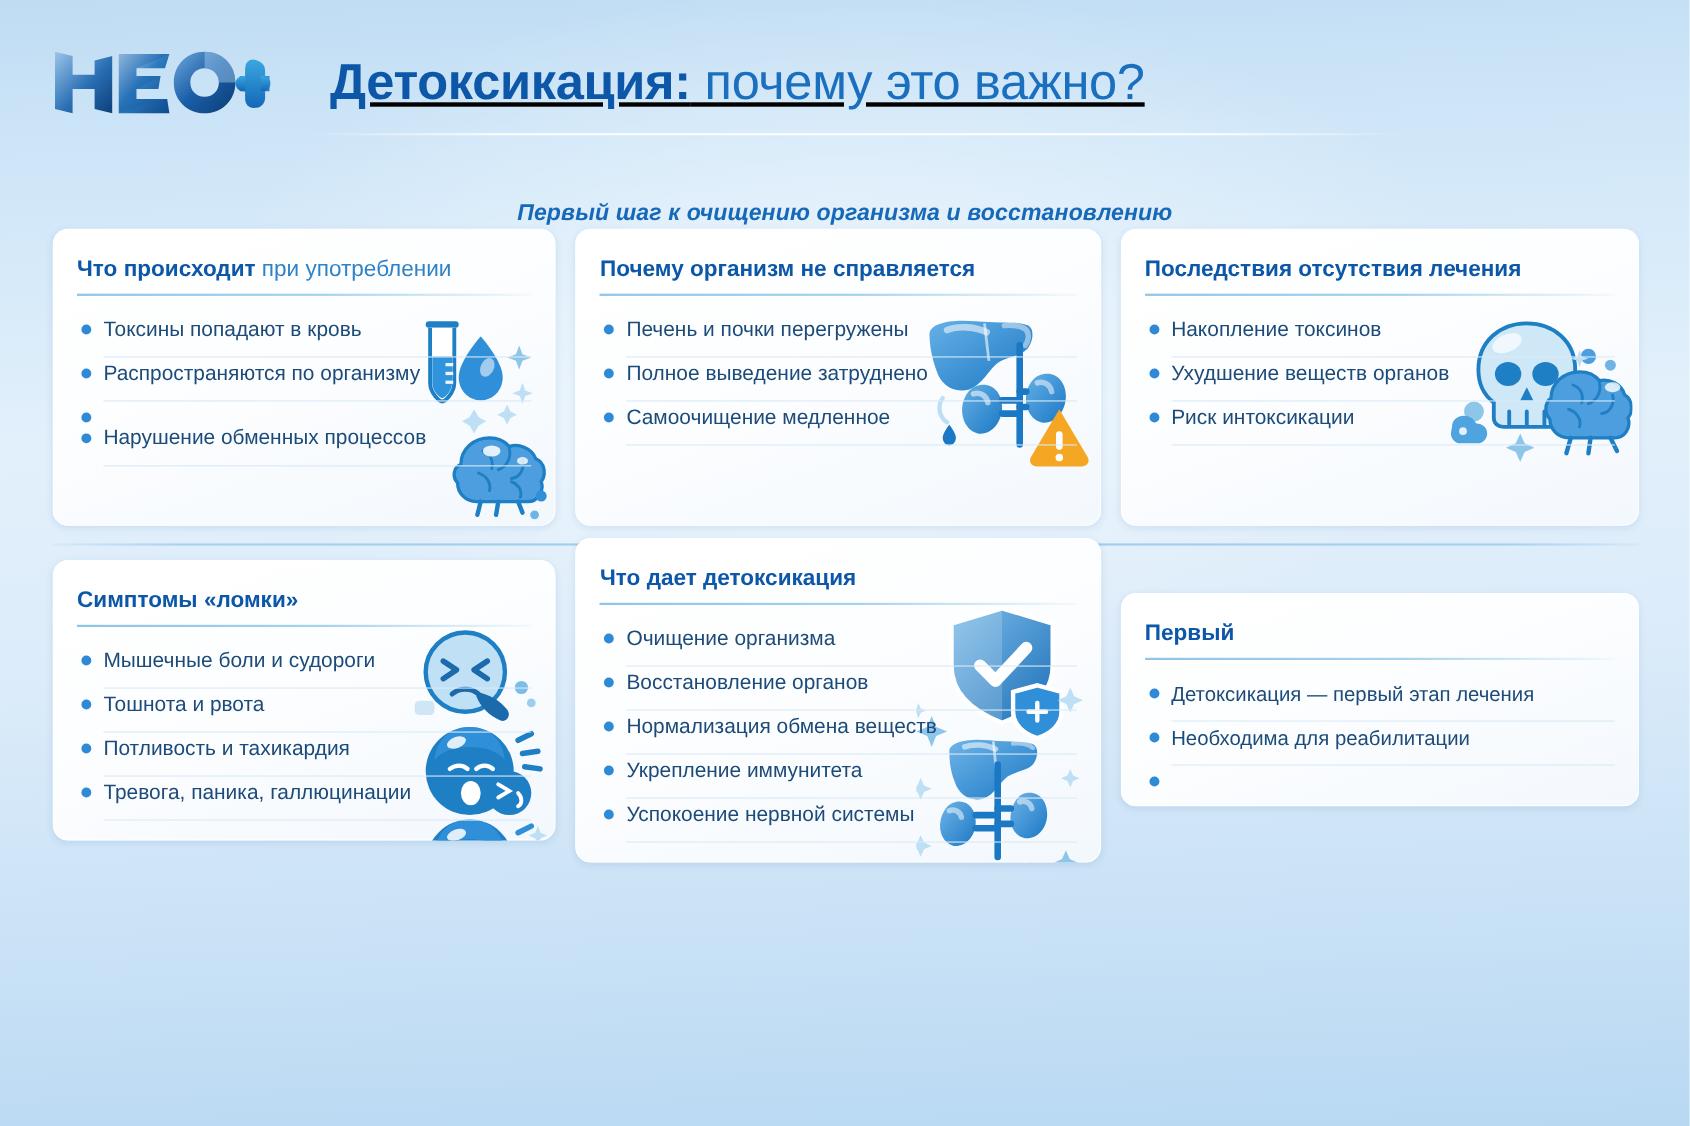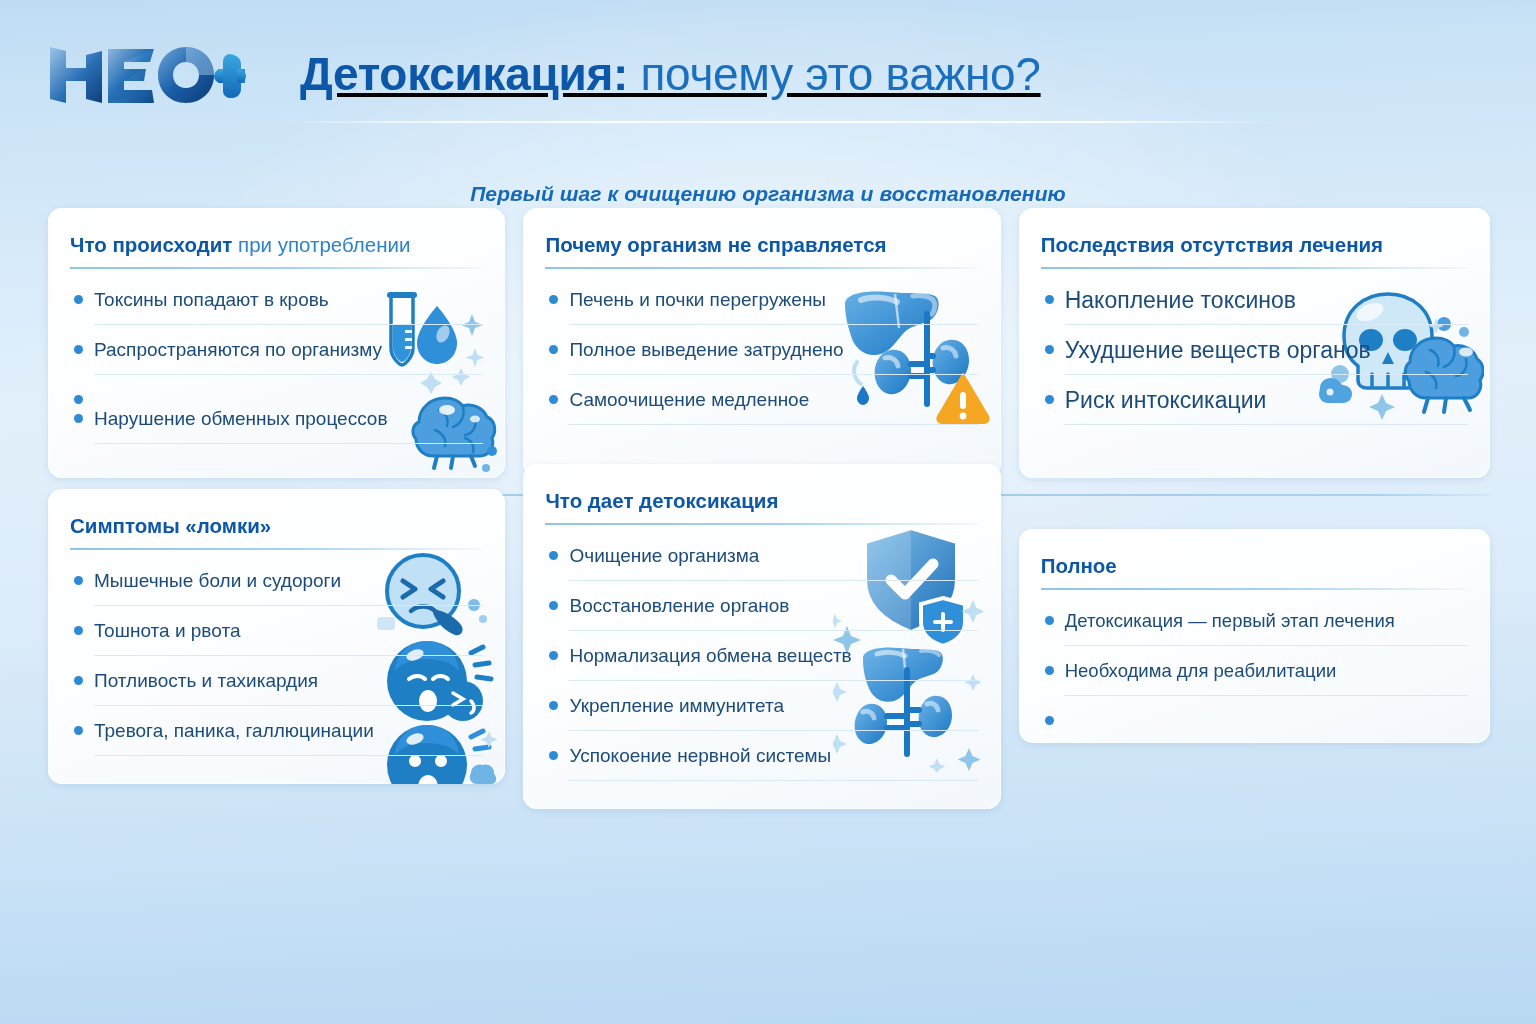--- a/index.html
+++ b/index.html
@@ -146,25 +146,24 @@
     margin-left: 4px;
   }
   .bullet .btext {
     font-size: 19.5px;
     line-height: 30px;
     color: #1d4b79;
     white-space: nowrap;
     padding-bottom: 9px;
     border-bottom: 1.5px solid #d9e9f5;
     flex: 1 1 auto;
-    margin-bottom: 10px;
   }
   .card-1 .bullet .btext { font-size: 19px; }
   .card-2 .bullet .btext { font-size: 19px; }
-  .card-3 .bullet .btext { font-size: 23px; }
+  .card-3 .bullet .btext { font-size: 19px; }
   .card-6 .bullet .btext { font-size: 18.5px; }
 
   
   .art {
     position: absolute;
     z-index: 1;
     pointer-events: none;
   }
   .art svg { display: block; }
 
@@ -555,21 +554,21 @@
           </div>
         <div class="bullet">
             <span class="dot"></span>
             <span class="btext">Успокоение нервной системы</span>
           </div>
       </div>
     </div>
 
     <div class="card card-3 card-6">
       <div class="card-title">
-        <span class="ct-bold">Полное</span><span class="ct-light"></span>
+        <span class="ct-bold">Первый</span><span class="ct-light"></span>
       </div>
       <div class="card-title-rule"></div>
 
       <div class="bullets">
         <div class="bullet">
             <span class="dot"></span>
             <span class="btext">Детоксикация — первый этап лечения</span>
           </div>
         <div class="bullet">
             <span class="dot"></span>

